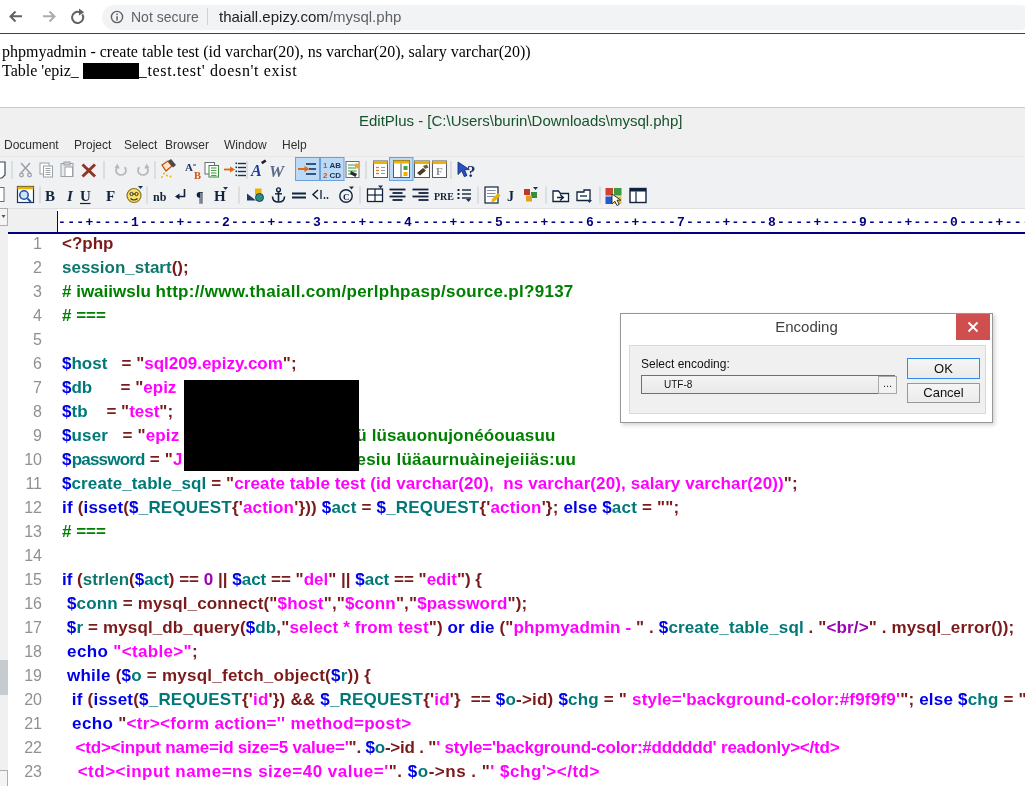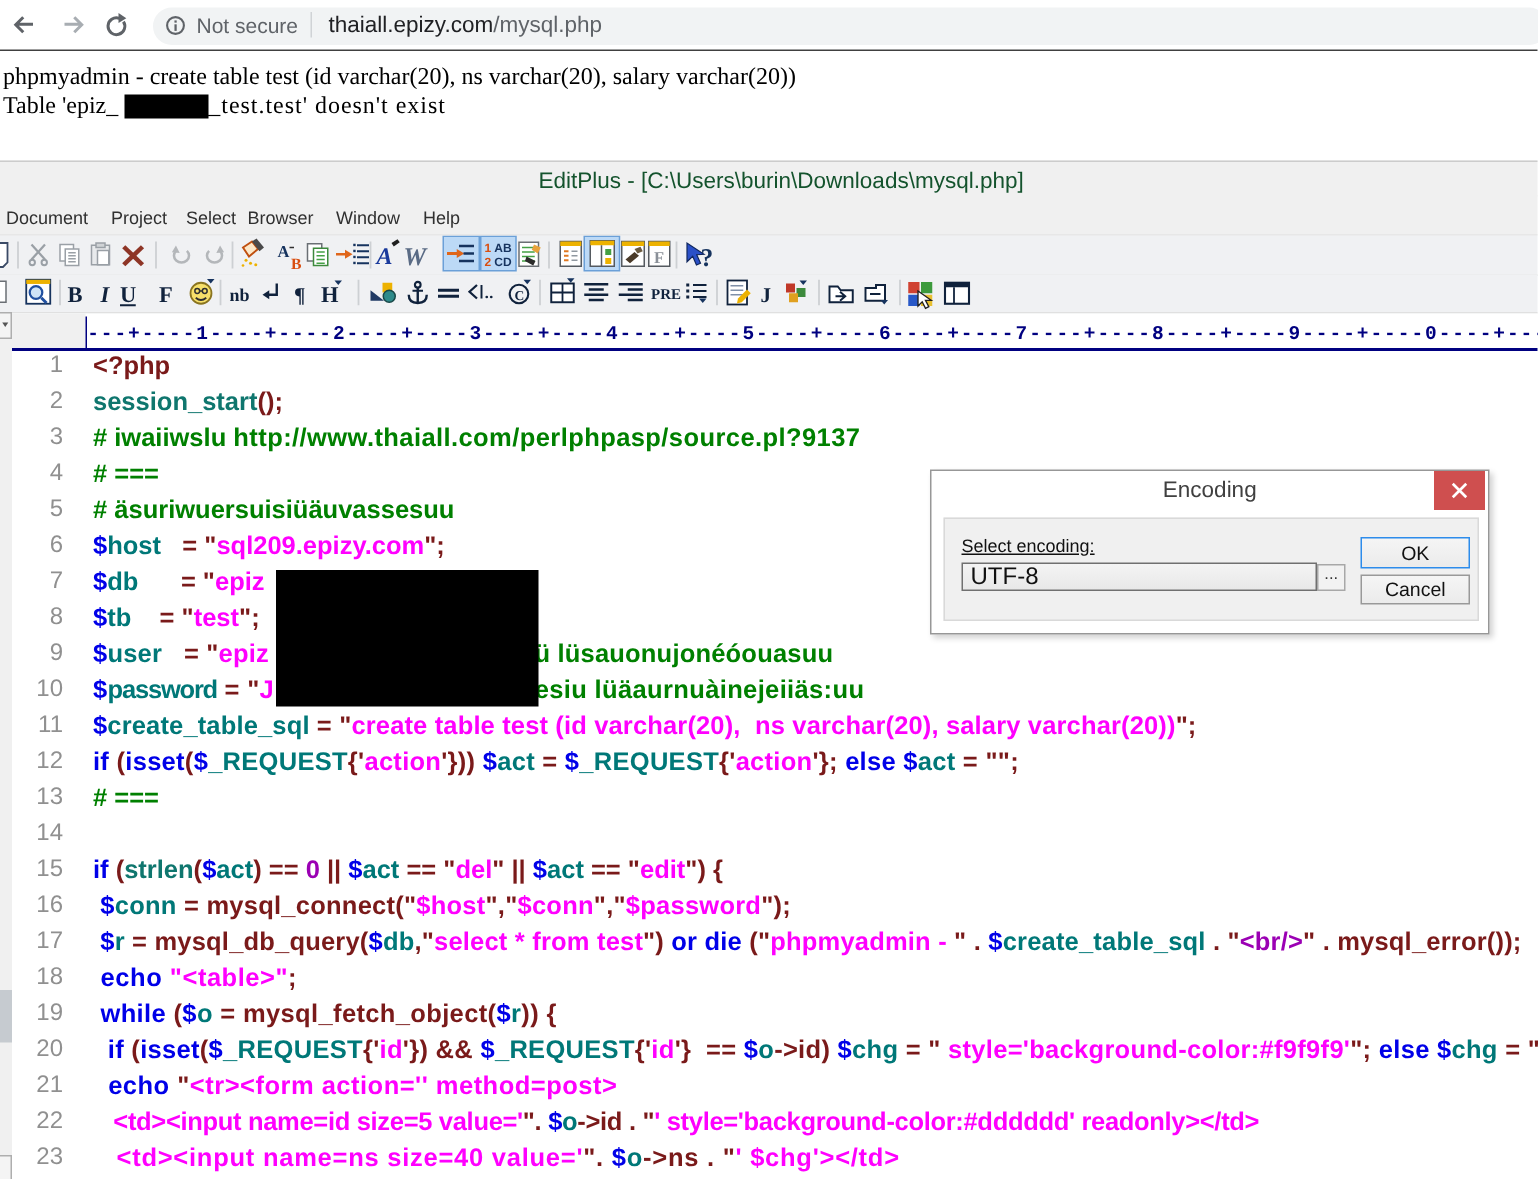--- a/index.html
+++ b/index.html
@@ -41,22 +41,22 @@
 .mg{color:#ff00ff;} 
 .r{color:#0f766e;}  
 .g{color:#008000;}  
 .p{color:#9b00b4;}  
 #redact2{position:absolute;left:184px;top:380px;width:175px;height:91px;background:#000;}
 
 #dlg{position:absolute;left:620px;top:313px;width:371px;height:108px;background:#fff;border:1px solid #979797;box-shadow:2px 2px 4px rgba(0,0,0,.18);}
 #dlg .ttl{position:absolute;left:0;top:4px;width:100%;text-align:center;font-size:15px;color:#404040;}
 #dlgx{position:absolute;left:335px;top:0px;width:34px;height:26px;background:#cf4f4f;color:#fff;text-align:center;font-size:13px;font-weight:bold;line-height:25px;}
 #dlgpanel{position:absolute;left:8px;top:31px;width:355px;height:67px;background:#f0f0f0;border:1px solid #d9d9d9;}
-#dlglabel{position:absolute;left:20px;top:43px;font-size:12px;color:#111;text-decoration:underline;}
-#dlgcombo{position:absolute;left:20px;top:61px;width:230px;height:17px;background:linear-gradient(#f4f4f4,#e8e8e8);border:1px solid #707070;font-size:16px;color:#111;line-height:17px;padding-left:5px;}
+#dlglabel{position:absolute;left:20px;top:43px;font-size:12px;color:#111;}
+#dlgcombo{position:absolute;left:20px;top:61px;width:230px;height:17px;background:linear-gradient(#f4f4f4,#e8e8e8);border:1px solid #707070;font-size:10px;color:#111;line-height:17px;padding-left:22px;}
 
 #dlgdots{position:absolute;left:257px;top:62px;width:17px;height:16px;background:#f2f2f2;border:1px solid #a8a8a8;text-align:center;font-size:11px;color:#333;line-height:12px;}
 #dlgok{position:absolute;left:286px;top:44px;width:71px;height:19px;background:linear-gradient(#f5f5f5,#ebebeb);border:1px solid #2d8ceb;text-align:center;font-size:13px;color:#111;line-height:19px;}
 #dlgcancel{position:absolute;left:286px;top:69px;width:71px;height:18px;background:linear-gradient(#f5f5f5,#ebebeb);border:1px solid #999;text-align:center;font-size:13px;color:#111;line-height:18px;}
 </style></head>
 <body>
 <div id="chrome">
  <svg class="abs" style="left:6px;top:7px" width="90" height="20" viewBox="0 0 90 20">
   <path d="M16 9.2 H5.5 M9.5 4.5 L4.5 9.5 L9.5 14.5" stroke="#5f6368" stroke-width="2" fill="none"></path>
   <path d="M37 9.2 H47.5 M43.5 4.5 L48.5 9.5 L43.5 14.5" stroke="#a8adb2" stroke-width="2" fill="none"></path>
@@ -287,21 +287,21 @@
       <div id="rulv"></div>
       <div id="rulh"></div>
  </div>
 
 </div>
 <div id="code">
 <div class="ln"><span class="no">1</span><span class="cd"><i class="m">&lt;?php</i></span></div>
 <div class="ln"><span class="no">2</span><span class="cd"><i class="r">session_start</i><i class="m">();</i></span></div>
 <div class="ln"><span class="no">3</span><span class="cd"><i class="g"># iwaiiwslu </i><i class="g" style="letter-spacing:.28px">http://www.thaiall.com/perlphpasp/source.pl?9137</i></span></div>
 <div class="ln"><span class="no">4</span><span class="cd"><i class="g"># ===</i></span></div>
-<div class="ln"><span class="no">5</span><span class="cd"><i class="g"># äsuriwuersuisiüäuvassesuu</i></span></div>
+<div class="ln"><span class="no">5</span></div>
 <div class="ln"><span class="no">6</span><span class="cd"><i class="s">$</i><i class="t">host</i><i class="m">   = "</i><i class="mg">sql209.epizy.com</i><i class="m">";</i></span></div>
 <div class="ln"><span class="no">7</span><span class="cd"><i class="s">$</i><i class="t">db</i><i class="m">      = "</i><i class="mg">epiz</i></span></div>
 <div class="ln"><span class="no">8</span><span class="cd"><i class="s">$</i><i class="t">tb</i><i class="m">    = "</i><i class="mg">test</i><i class="m">";</i></span></div>
 <div class="ln"><span class="no">9</span><span class="cd" style="letter-spacing:0.13px"><i class="s">$</i><i class="t">user</i><i class="m">   = "</i><i class="mg">epiz</i><i style="display:inline-block;width:177px"></i><i class="g">ü lüsauonujonéóouasuu</i></span></div>
 <div class="ln"><span class="no">10</span><span class="cd" style="letter-spacing:0.24px"><i class="s">$</i><i class="t" style="letter-spacing:-.8px">password</i><i class="m"> = "</i><i class="mg">J</i><i style="display:inline-block;width:164px"></i><i class="g">äesiu lüäaurnuàinejeiiäs:uu</i></span></div>
 <div class="ln"><span class="no">11</span><span class="cd" style="letter-spacing:0.1px"><i class="s">$</i><i class="t">create_table_sql</i><i class="m"> = "</i><i class="mg">create table test (id varchar(20),  ns varchar(20), salary varchar(20))</i><i class="m">";</i></span></div>
 <div class="ln"><span class="no">12</span><span class="cd" style="letter-spacing:0.19px"><i class="k">if</i><i class="m"> (</i><i class="k">isset</i><i class="m">(</i><i class="s">$</i><i class="t">_REQUEST</i><i class="m">{'</i><i class="mg">action</i><i class="m">'})) </i><i class="s">$</i><i class="t">act</i><i class="m"> = </i><i class="s">$</i><i class="t">_REQUEST</i><i class="m">{'</i><i class="mg">action</i><i class="m">'}; </i><i class="k">else </i><i class="s">$</i><i class="t">act</i><i class="m"> = "";</i></span></div>
 <div class="ln"><span class="no">13</span><span class="cd"><i class="g"># ===</i></span></div>
 <div class="ln"><span class="no">14</span></div>
 <div class="ln"><span class="no">15</span><span class="cd"><i class="k">if</i><i class="m"> (</i><i class="r">strlen</i><i class="m">(</i><i class="s">$</i><i class="t">act</i><i class="m">) == </i><i class="p">0</i><i class="m"> || </i><i class="s">$</i><i class="t">act</i><i class="m"> == "</i><i class="mg">del</i><i class="m">" || </i><i class="s">$</i><i class="t">act</i><i class="m"> == "</i><i class="mg">edit</i><i class="m">") {</i></span></div>

